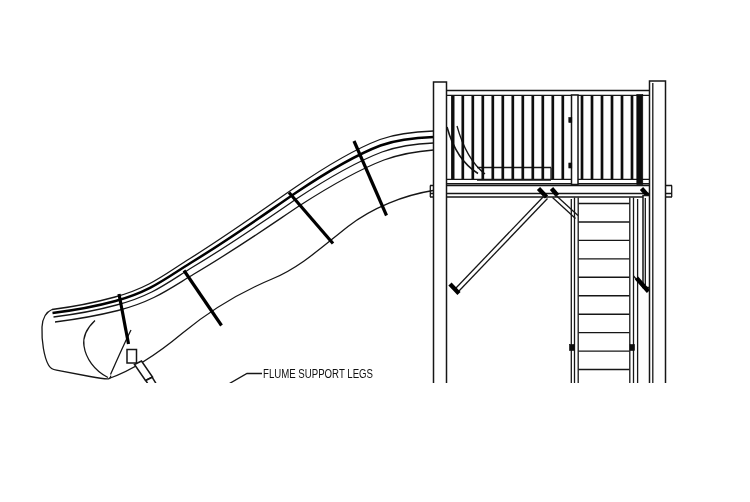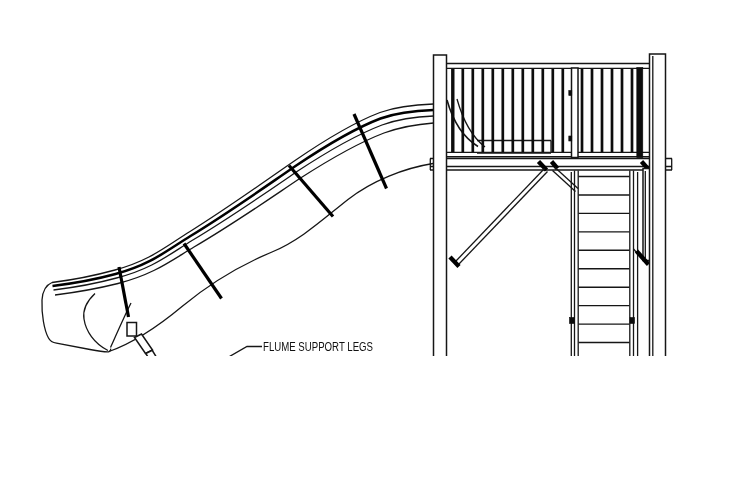--- a/index.html
+++ b/index.html
@@ -2,20 +2,21 @@
 <html><head>
 <meta charset="utf-8">
 <style>
   html,body{margin:0;padding:0;background:#fff;}
   .sheet{
     position:relative;
     width:750px;height:356px;
     background:#ffffff;
     overflow:hidden;
     font-family:"Liberation Sans", sans-serif;
+    margin-top:27px;
   }
   svg{display:block;}
   .thin{stroke:var(--line,#161616);stroke-width:1.3;fill:none;}
   .med{stroke:var(--line,#161616);stroke-width:1.6;fill:none;}
   .thick{stroke:#000;stroke-width:2.5;fill:none;}
   .tie{stroke:#000;stroke-width:3.2;fill:none;stroke-linecap:butt;}
   .stub{stroke:#000;stroke-width:4.4;fill:none;stroke-linecap:butt;}
   .whitefill{fill:#ffffff;stroke:var(--line,#161616);stroke-width:1.5;}
   .darkfill{fill:#0d0d0d;stroke:#0d0d0d;stroke-width:0.6;}
   .ground{stroke:#2a2a2a;stroke-width:2.6;fill:none;}

